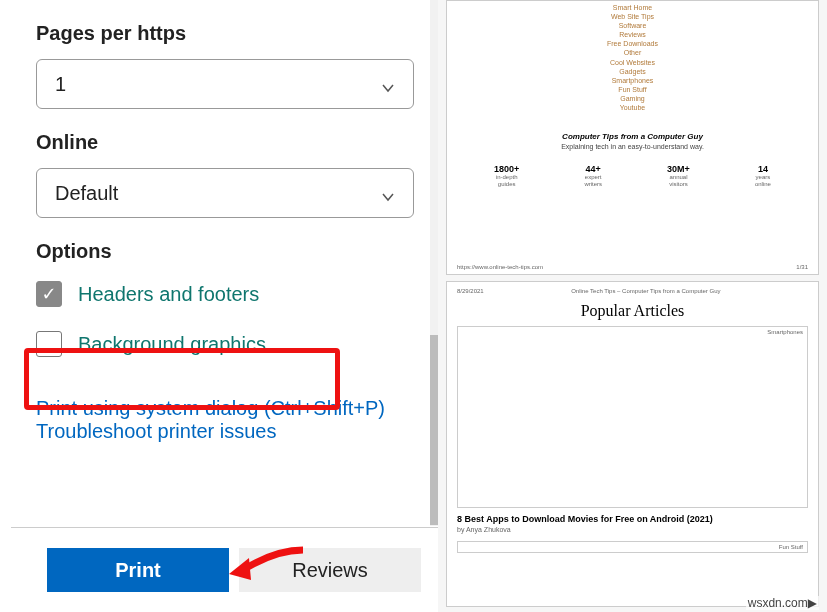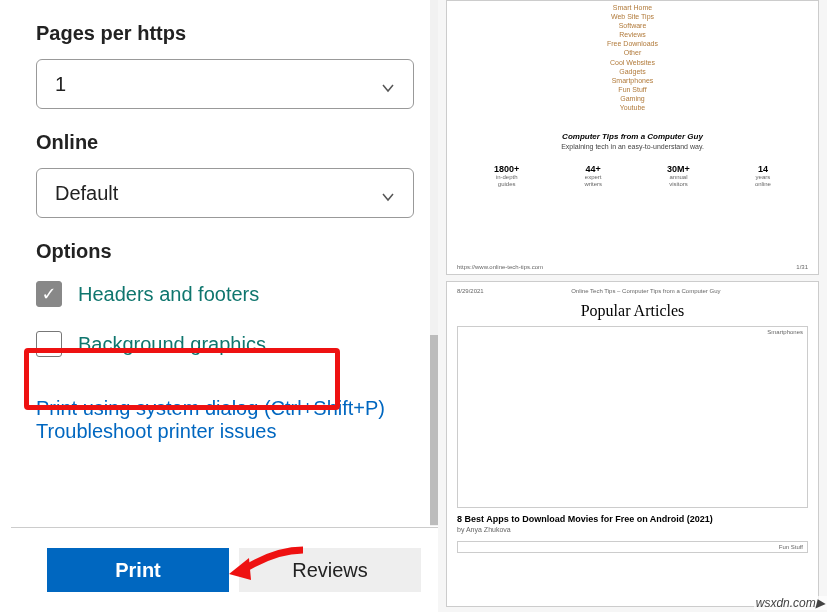--- a/index.html
+++ b/index.html
@@ -48,21 +48,21 @@
   
   .page2 { min-height: 326px; padding: 6px 10px; }
   .page2 .pghead { display: flex; justify-content: space-between; font-size: 6px; color: #666; }
   .page2 h2 { text-align: center; font-size: 16px; font-family: Georgia, serif; font-weight: 400; margin-top: 8px; }
   .thumb-box { border: 1px solid #ccc; margin-top: 6px; padding: 2px 4px 2px 4px; }
   .thumb-label { text-align: right; font-size: 6px; color: #666; }
   .thumb-img { height: 170px; }
   .art-title { font-size: 9px; font-weight: 600; margin-top: 6px; }
   .art-by { font-size: 7px; color: #666; margin-top: 2px; }
   
-  .watermark { position: absolute; right: 0; bottom: 2px; font-size: 12px; color: #444; background: rgba(255,255,255,0.7); padding: 0 2px; font-style: italic; }
+  .watermark { position: absolute; right: 8px; bottom: 2px; font-size: 12px; color: #444; background: rgba(255,255,255,0.7); padding: 0 2px; }
   .watermark .tri { display: inline-block; }
 </style>
 </head>
 <body>
 
 <div class="left-panel">
 
   <div class="section-label">Pages per https</div>
   <div class="select-box">
     <span>1</span>

